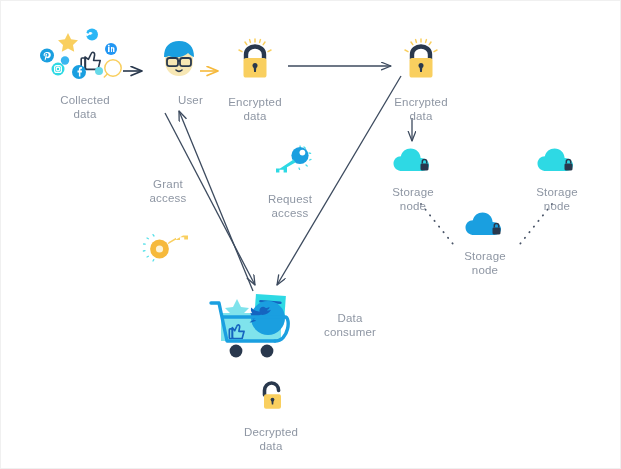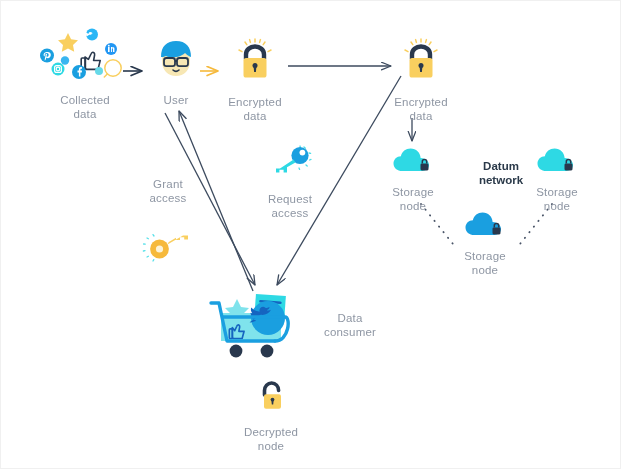--- a/index.html
+++ b/index.html
@@ -156,21 +156,21 @@
         <circle cx="62" cy="44" r="4" fill="#66d9e8"></circle>
 
         <circle cx="76" cy="41" r="8.2" fill="none" stroke="#f9cf5f" stroke-width="1.5"></circle>
         <line x1="70.3" y1="46.9" x2="67.3" y2="50" stroke="#f9cf5f" stroke-width="1.5" stroke-linecap="round"></line>
       </svg>
     </span>
     <div class="label">Collected
 data</div>
   </div>
 
-  <div class="node" style="left:148px; top:34px; width:54px;">
+  <div class="node" style="left:148px; top:34px; width:54px;align-items:flex-end;">
     <span class="icon-wrap">
       <svg width="48" height="48" viewBox="0 0 48 48">
         <path d="M10,26 C10,15 15,9 24,9 C33,9 38,15 38,26 C38,35 32,41 24,41 C16,41 10,35 10,26 Z" fill="#f7e7b4"></path>
         <path d="M9,22 C9,11 15,6 24,6 C34,6 39,12 39,22 C39,22 36,21 33,18
                  C29,22 20,24 14,21 C12,22 10,22 9,22 Z" fill="#1a9fe0"></path>
         <rect x="12" y="23" width="11" height="8.2" rx="2.4" fill="none" stroke="#29384d" stroke-width="1.8"></rect>
         <rect x="25" y="23" width="11" height="8.2" rx="2.4" fill="none" stroke="#29384d" stroke-width="1.8"></rect>
         <line x1="23" y1="26" x2="25" y2="26" stroke="#29384d" stroke-width="1.8"></line>
         <path d="M21,35 Q24,37.6 27,35" fill="none" stroke="#29384d" stroke-width="1.6" stroke-linecap="round"></path>
       </svg>
@@ -230,24 +230,20 @@
                  C33.2,11 37,14 37,18.1 C37,21.6 34,24 30,24 Z" fill="#2ed9e4"></path>
         <rect x="28.5" y="16.4" width="8" height="7" rx="1.3" fill="#29384d"></rect>
         <path d="M30.3,16.4 L30.3,14.7 C30.3,13.4 31.2,12.6 32.5,12.6
                  C33.8,12.6 34.7,13.4 34.7,14.7 L34.7,16.4" fill="none" stroke="#29384d" stroke-width="1.5"></path>
       </svg>
     </span>
     <div class="label">Storage
 node</div>
   </div>
 
-  <div class="node" style="left:466px; top:158px; width:68px;">
-    <div class="label dark side">Datum
-network</div>
-  </div>
 
   <div class="node" style="left:528px; top:146px; width:56px;">
     <span class="icon-wrap">
       <svg width="42" height="28" viewBox="0 0 42 28">
         <path d="M10.5,24 C5,24 1.5,20.6 1.5,16.4 C1.5,12.4 4.8,9.2 8.9,9.2
                  C9.9,4.6 13.8,1.5 18.6,1.5 C24.1,1.5 28.3,5.6 28.6,11
                  C33.2,11 37,14 37,18.1 C37,21.6 34,24 30,24 Z" fill="#2ed9e4"></path>
         <rect x="28.5" y="16.4" width="8" height="7" rx="1.3" fill="#29384d"></rect>
         <path d="M30.3,16.4 L30.3,14.7 C30.3,13.4 31.2,12.6 32.5,12.6
                  C33.8,12.6 34.7,13.4 34.7,14.7 L34.7,16.4" fill="none" stroke="#29384d" stroke-width="1.5"></path>
@@ -357,16 +353,16 @@
   <div class="node" style="left:232px; top:378px; width:76px;">
     <span class="icon-wrap">
       <svg width="40" height="36" viewBox="0 0 40 36">
         <path d="M13.5,16 L13.5,11.5 C13.5,7.2 16.6,4 20.6,4 C24.6,4 27.6,7.2 27.6,11.5" fill="none" stroke="#29384d" stroke-width="3.6" stroke-linecap="round"></path>
         <rect x="13" y="15.2" width="17" height="14.6" rx="2" fill="#f9cf5f"></rect>
         <circle cx="21.5" cy="20.6" r="1.9" fill="#29384d"></circle>
         <path d="M20.4,21.4 L22.6,21.4 L22.2,25.6 L20.8,25.6 Z" fill="#29384d"></path>
       </svg>
     </span>
     <div class="label">Decrypted
-node</div>
+data</div>
   </div>
 
 </div>
 
 </body></html>

